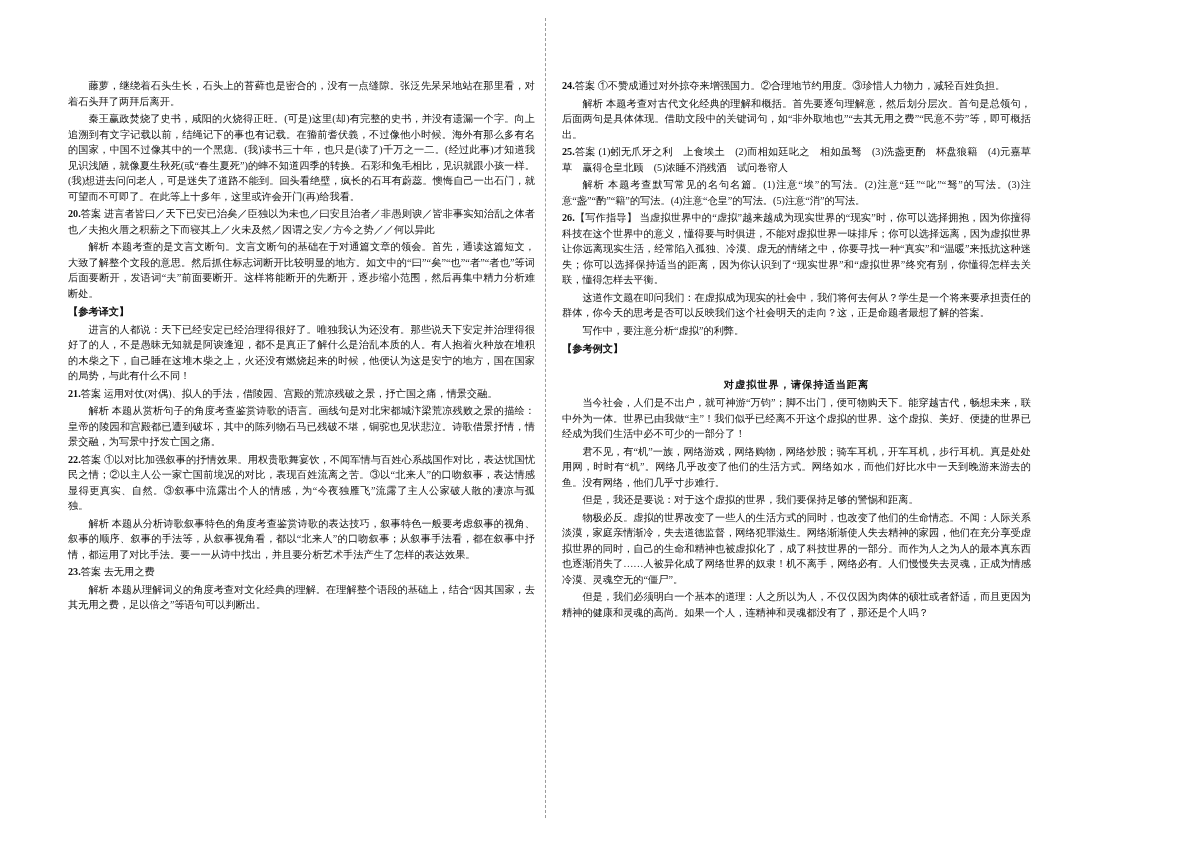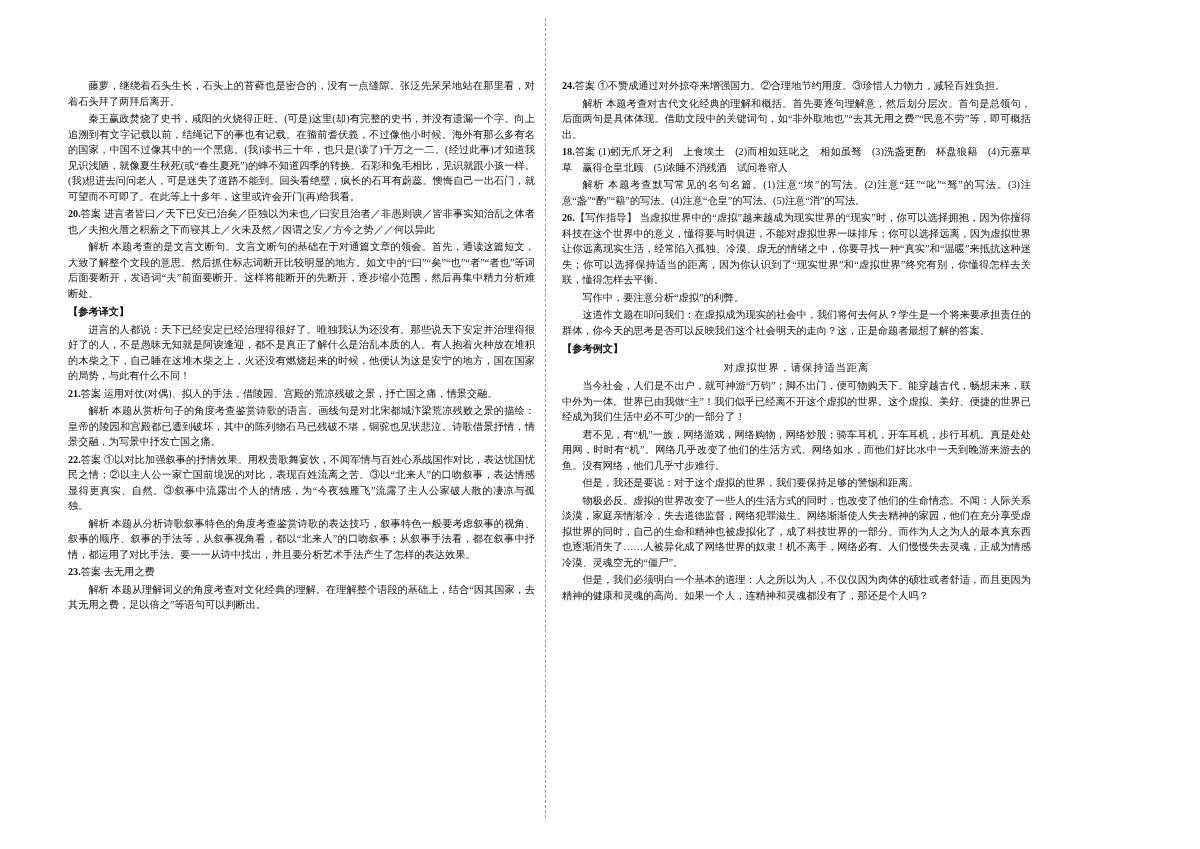--- a/index.html
+++ b/index.html
@@ -63,22 +63,22 @@
   .lbl {
     font-weight: normal;
   }
   .sect-title {
     font-weight: bold;
     margin: 3px 0 2px 0;
     font-family: Liberation Serif, serif;
   }
   .essay-title {
     text-align: center;
-    font-weight: normal;
-    margin: 3px 0 3px 0;
+    font-weight: bold;
+    margin: 20px 0 3px 0;
     letter-spacing: 1px;
   }
 </style>
 </head>
 <body>
 
 <div class="page">
   <div class="columns">
 
     <div class="col col-left">
@@ -134,34 +134,34 @@
       <p>
         <span class="num">24.</span><span class="lbl">答案</span>
         <span>①不赞成通过对外掠夺来增强国力。②合理地节约用度。③珍惜人力物力，减轻百姓负担。</span>
       </p>
       <p class="indent2">
         <span class="lbl">解析</span>
         <span>本题考查对古代文化经典的理解和概括。首先要逐句理解意，然后划分层次。首句是总领句，后面两句是具体体现。借助文段中的关键词句，如“非外取地也”“去其无用之费”“民意不劳”等，即可概括出。</span>
       </p>
 
       <p>
-        <span class="num">18.</span><span class="lbl">答案</span>
+        <span class="num">25.</span><span class="lbl">答案</span>
         <span>(1)蚓无爪牙之利　上食埃土　(2)而相如廷叱之　相如虽驽　(3)洗盏更酌　杯盘狼籍　(4)元嘉草草　赢得仓皇北顾　(5)浓睡不消残酒　试问卷帘人</span>
       </p>
       <p class="indent2">
         <span class="lbl">解析</span>
         <span>本题考查默写常见的名句名篇。(1)注意“埃”的写法。(2)注意“廷”“叱”“驽”的写法。(3)注意“盏”“酌”“籍”的写法。(4)注意“仓皇”的写法。(5)注意“消”的写法。</span>
       </p>
 
       <p>
         <span class="num">26.</span><span class="lbl">【写作指导】</span>
         <span>当虚拟世界中的“虚拟”越来越成为现实世界的“现实”时，你可以选择拥抱，因为你擅得科技在这个世界中的意义，懂得要与时俱进，不能对虚拟世界一味排斥；你可以选择远离，因为虚拟世界让你远离现实生活，经常陷入孤独、冷漠、虚无的情绪之中，你要寻找一种“真实”和“温暖”来抵抗这种迷失；你可以选择保持适当的距离，因为你认识到了“现实世界”和“虚拟世界”终究有别，你懂得怎样去关联，懂得怎样去平衡。</span>
       </p>
+      <p class="indent2">这道作文题在叩问我们：在虚拟成为现实的社会中，我们将何去何从？学生是一个将来要承担责任的群体，你今天的思考是否可以反映我们这个社会明天的走向？这，正是命题者最想了解的答案。</p>
       <p class="indent2">写作中，要注意分析“虚拟”的利弊。</p>
-      <p class="indent2">这道作文题在叩问我们：在虚拟成为现实的社会中，我们将何去何从？学生是一个将来要承担责任的群体，你今天的思考是否可以反映我们这个社会明天的走向？这，正是命题者最想了解的答案。</p>
 
       <p class="sect-title">【参考例文】</p>
       <p class="essay-title">对虚拟世界，请保持适当距离</p>
 
       <p class="indent2">当今社会，人们是不出户，就可神游“万钧”；脚不出门，便可物购天下。能穿越古代，畅想未来，联中外为一体。世界已由我做“主”！我们似乎已经离不开这个虚拟的世界。这个虚拟、美好、便捷的世界已经成为我们生活中必不可少的一部分了！</p>
       <p class="indent2">君不见，有“机”一族，网络游戏，网络购物，网络炒股；骑车耳机，开车耳机，步行耳机。真是处处用网，时时有“机”。网络几乎改变了他们的生活方式。网络如水，而他们好比水中一天到晚游来游去的鱼。没有网络，他们几乎寸步难行。</p>
       <p class="indent2">但是，我还是要说：对于这个虚拟的世界，我们要保持足够的警惕和距离。</p>
       <p class="indent2">物极必反。虚拟的世界改变了一些人的生活方式的同时，也改变了他们的生命情态。不闻：人际关系淡漠，家庭亲情渐冷，失去道德监督，网络犯罪滋生。网络渐渐使人失去精神的家园，他们在充分享受虚拟世界的同时，自己的生命和精神也被虚拟化了，成了科技世界的一部分。而作为人之为人的最本真东西也逐渐消失了……人被异化成了网络世界的奴隶！机不离手，网络必有。人们慢慢失去灵魂，正成为情感冷漠、灵魂空无的“僵尸”。</p>
       <p class="indent2">但是，我们必须明白一个基本的道理：人之所以为人，不仅仅因为肉体的硕壮或者舒适，而且更因为精神的健康和灵魂的高尚。如果一个人，连精神和灵魂都没有了，那还是个人吗？</p>
 

